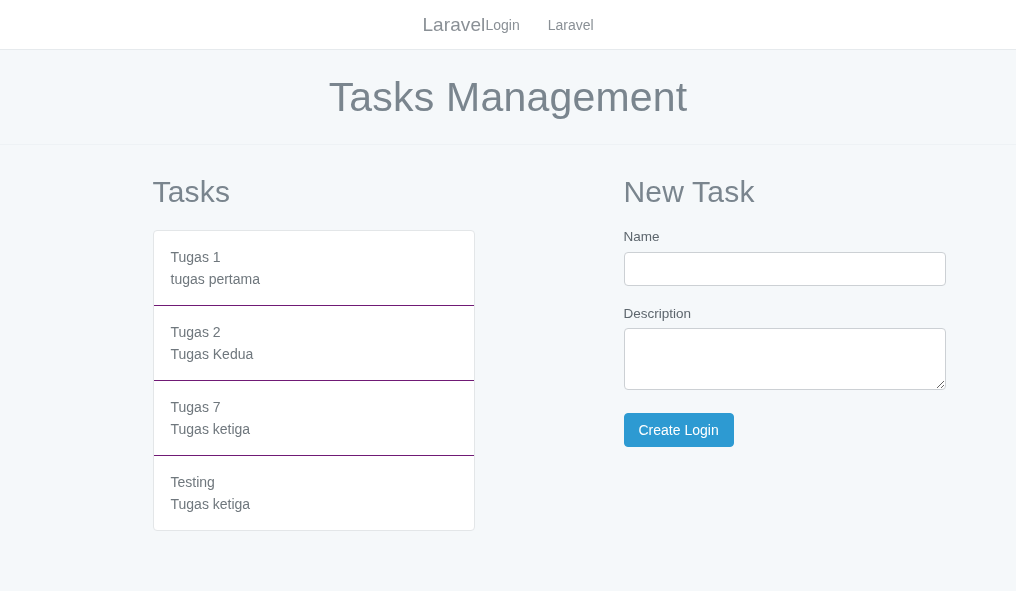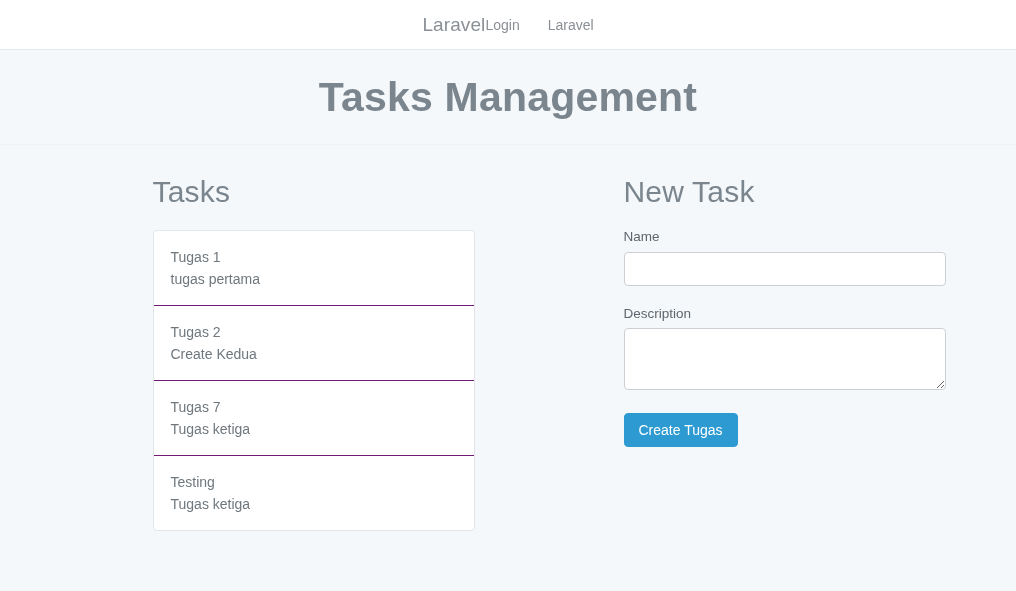--- a/index.html
+++ b/index.html
@@ -57,21 +57,21 @@
   .title-band {
     height: 95px;
     border-bottom: 1px solid #eef2f5;
     display: flex;
     align-items: center;
     justify-content: center;
     background: #f5f8fa;
   }
   .page-title {
     font-size: 41px;
-    font-weight: 700;
+    font-weight: 400;
     color: #7a858e;
     letter-spacing: 0.2px;
     line-height: 1;
     margin: 0;
   }
 
   
   .content {
     padding-top: 32px;
   }
@@ -194,21 +194,21 @@
       <h2 class="section-title">Tasks</h2>
       <div class="task-card">
 
         <div class="task-item">
           <div class="task-name">Tugas 1</div>
           <div class="task-desc">tugas pertama</div>
         </div>
 
         <div class="task-item">
           <div class="task-name">Tugas 2</div>
-          <div class="task-desc">Create Kedua</div>
+          <div class="task-desc">Tugas Kedua</div>
         </div>
 
         <div class="task-item">
           <div class="task-name">Tugas 7</div>
           <div class="task-desc">Tugas ketiga</div>
         </div>
 
         <div class="task-item">
           <div class="task-name">Testing</div>
           <div class="task-desc">Tugas ketiga</div>
@@ -226,18 +226,18 @@
           <input class="text-input" type="text" placeholder="" style="">
         </div>
 
         <div class="spacer-20"></div>
 
         <div class="field">
           <label class="field-label">Description</label>
           <textarea class="textarea-input" placeholder="" style=""></textarea>
         </div>
 
-        <button class="btn-primary" type="submit">Create Tugas</button>
+        <button class="btn-primary" type="submit">Create Login</button>
       </form>
     </div>
 
   </div>
 </div>
 
 </body></html>

